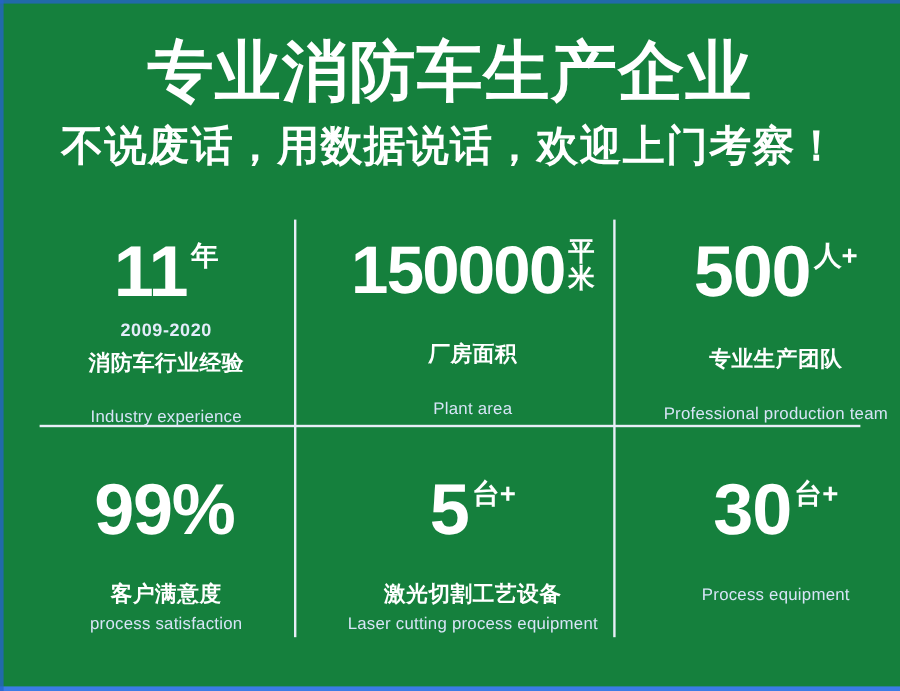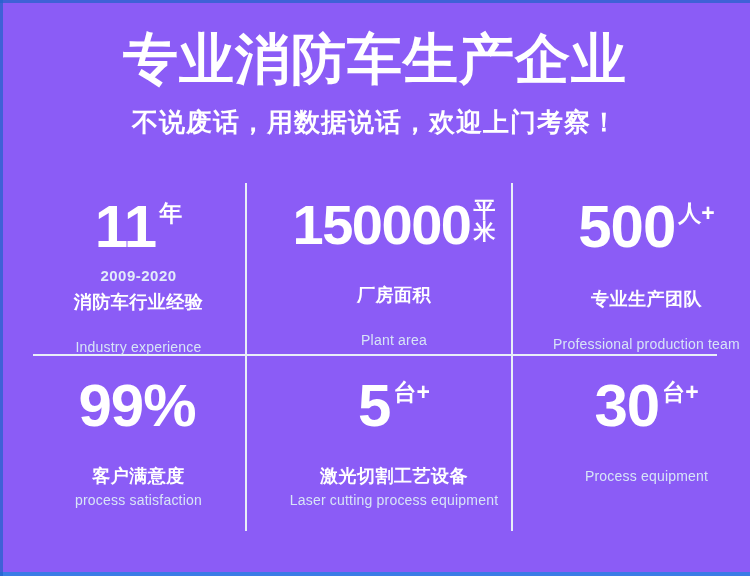--- a/index.html
+++ b/index.html
@@ -10,21 +10,21 @@
     width: 750px;
     height: 576px;
     overflow: hidden;
     font-family: "Liberation Sans", "DejaVu Sans", sans-serif;
   }
 
   .poster {
     position: relative;
     width: 750px;
     height: 576px;
-    background: #8b5cf6;
+    background: #15803d;
     box-sizing: border-box;
     overflow: hidden;
   }
   
   .poster::before {
     content: "";
     position: absolute;
     left: 0; top: 0;
     width: 750px; height: 3px;
     background: #2663cc;
@@ -60,21 +60,21 @@
   .title {
     color: #ffffff;
     font-size: 55px;
     line-height: 66px;
     font-weight: bold;
     letter-spacing: 1px;
     white-space: nowrap;
   }
   .subtitle {
     color: #ffffff;
-    font-size: 26px;
+    font-size: 35px;
     line-height: 40px;
     font-weight: bold;
     margin-top: 10px;
     letter-spacing: 1px;
     white-space: nowrap;
   }
 
   
   .rule-h {
     position: absolute;
@@ -107,21 +107,21 @@
   }
   .cell {
     position: relative;
     display: flex;
     flex-direction: column;
     align-items: center;
     justify-content: flex-start;
     padding-top: 14px;
     box-sizing: border-box;
   }
-  .cell.row2 { padding-top: 21px; }
+  .cell.row2 { padding-top: 40px; }
 
   .figure {
     display: flex;
     align-items: flex-start;
     justify-content: center;
     color: #ffffff;
     line-height: 1;
   }
   .num {
     font-size: 60px;

